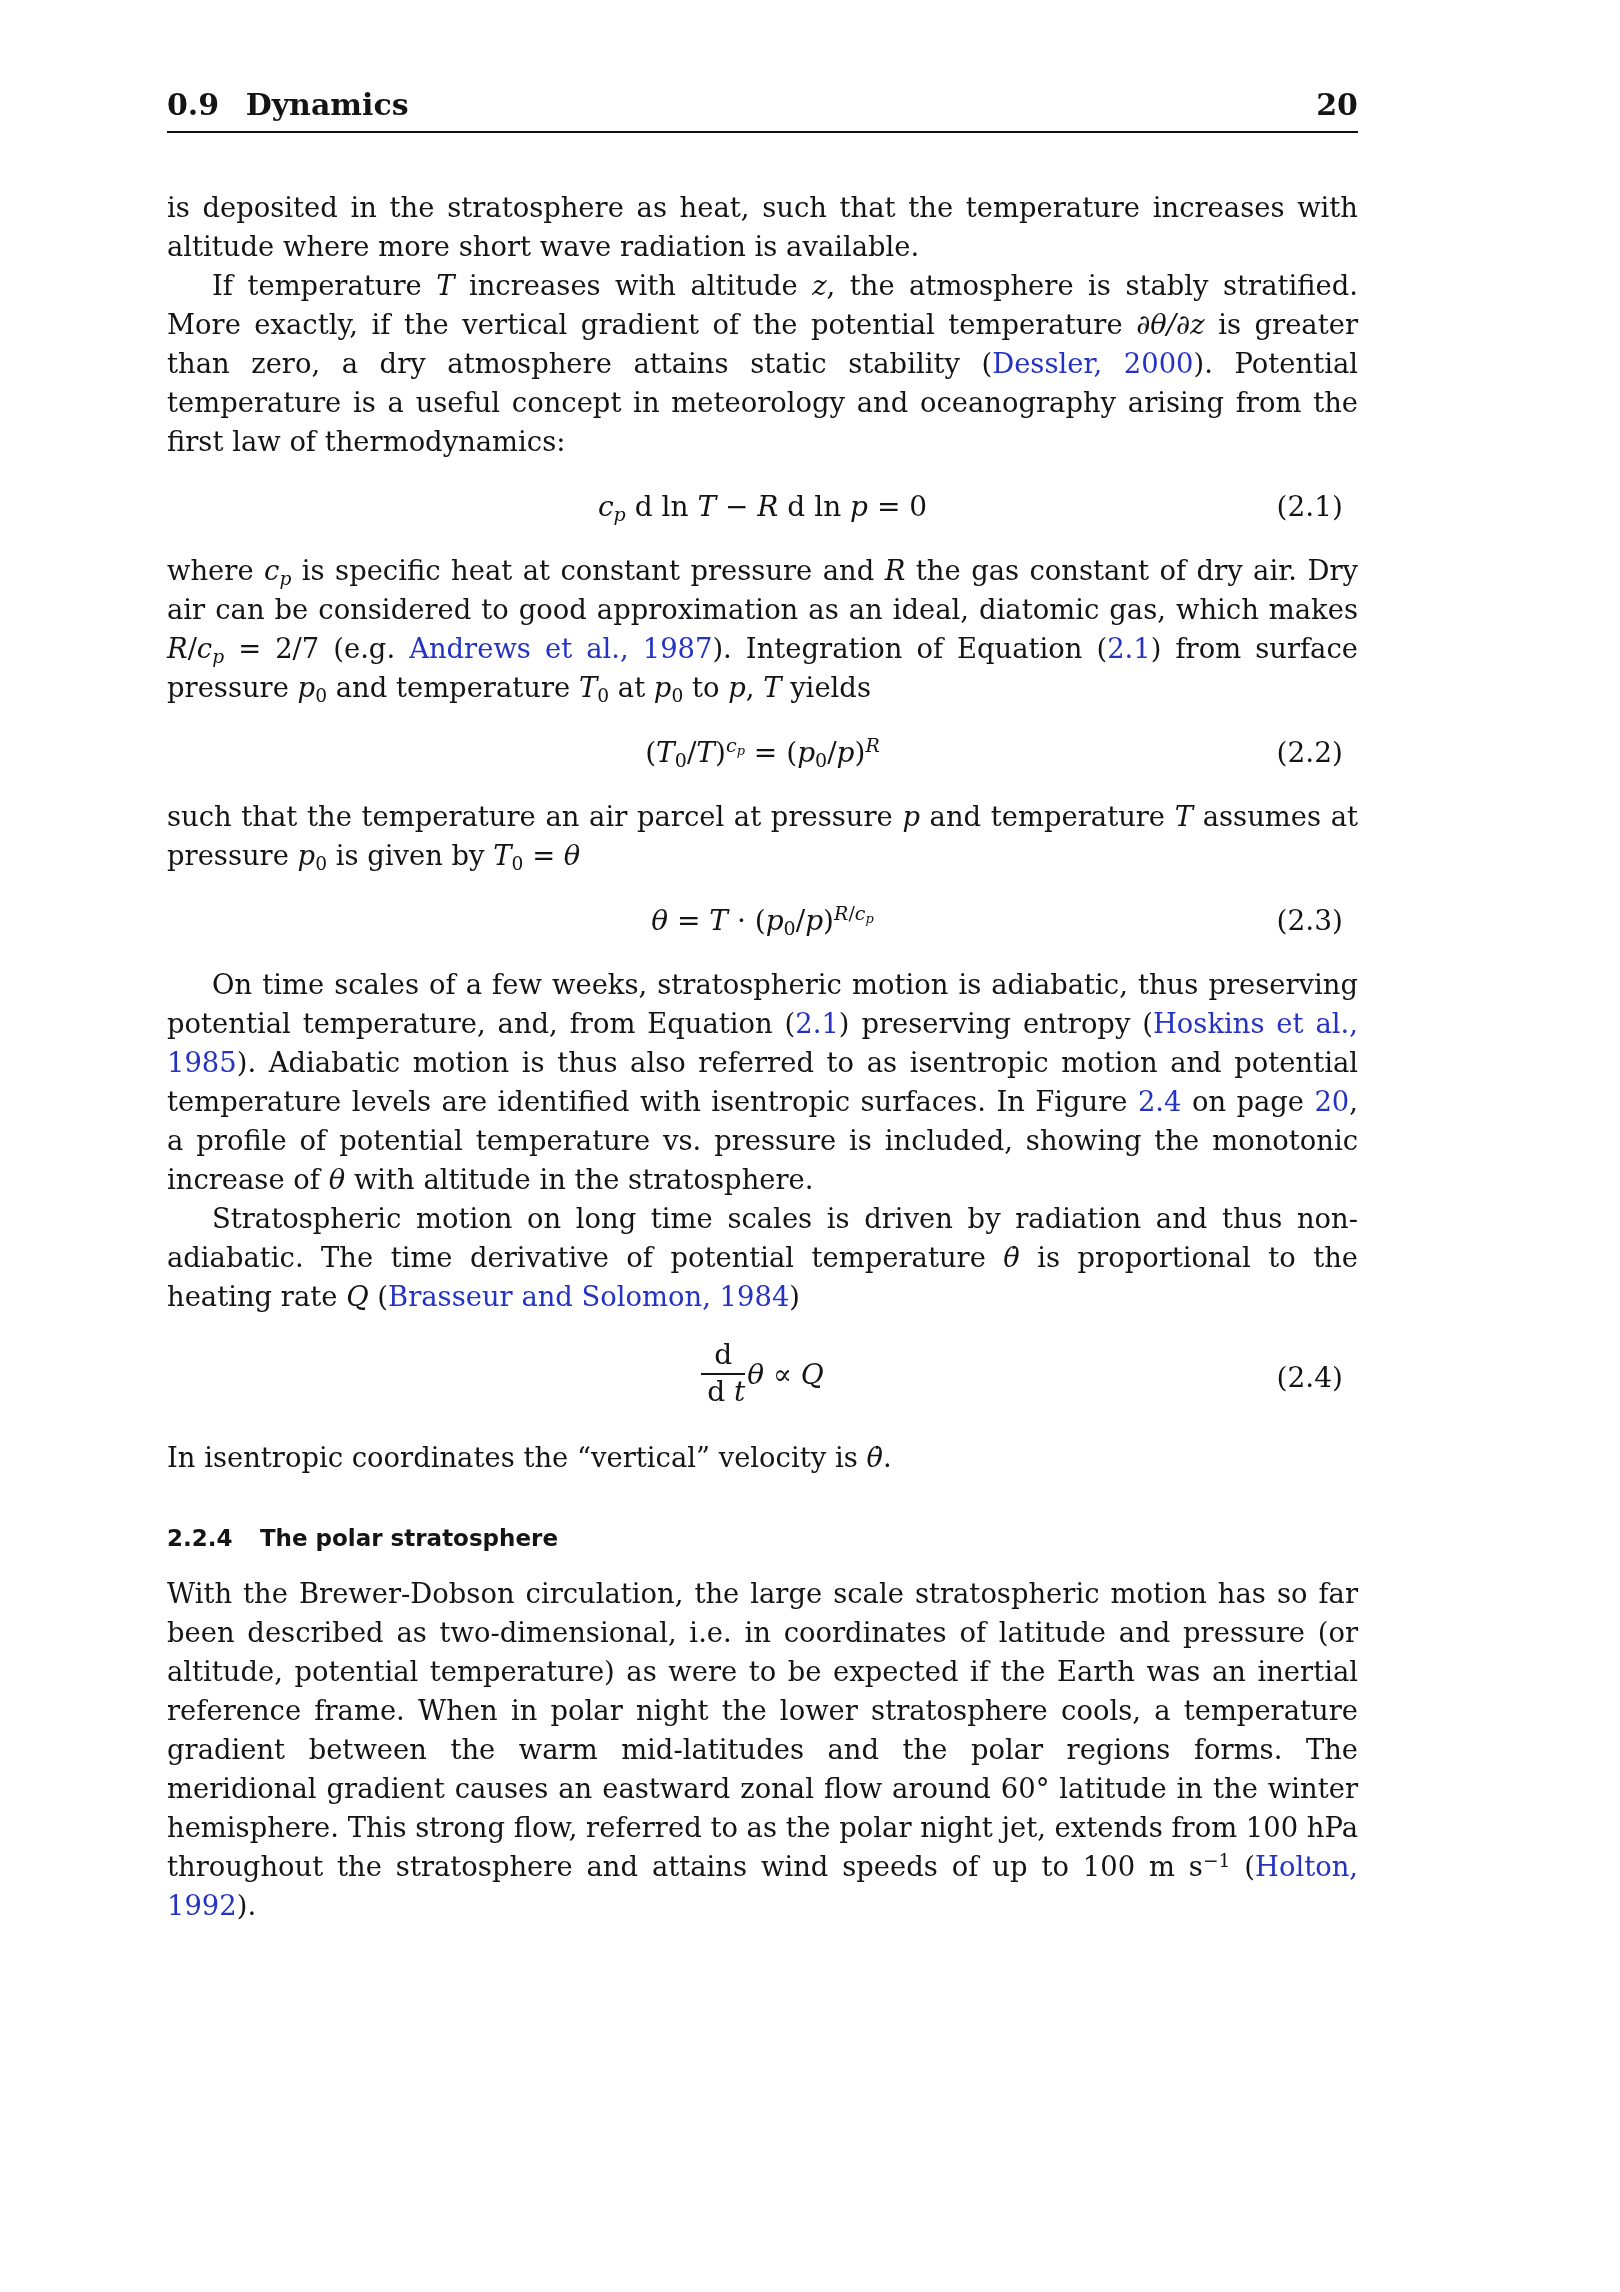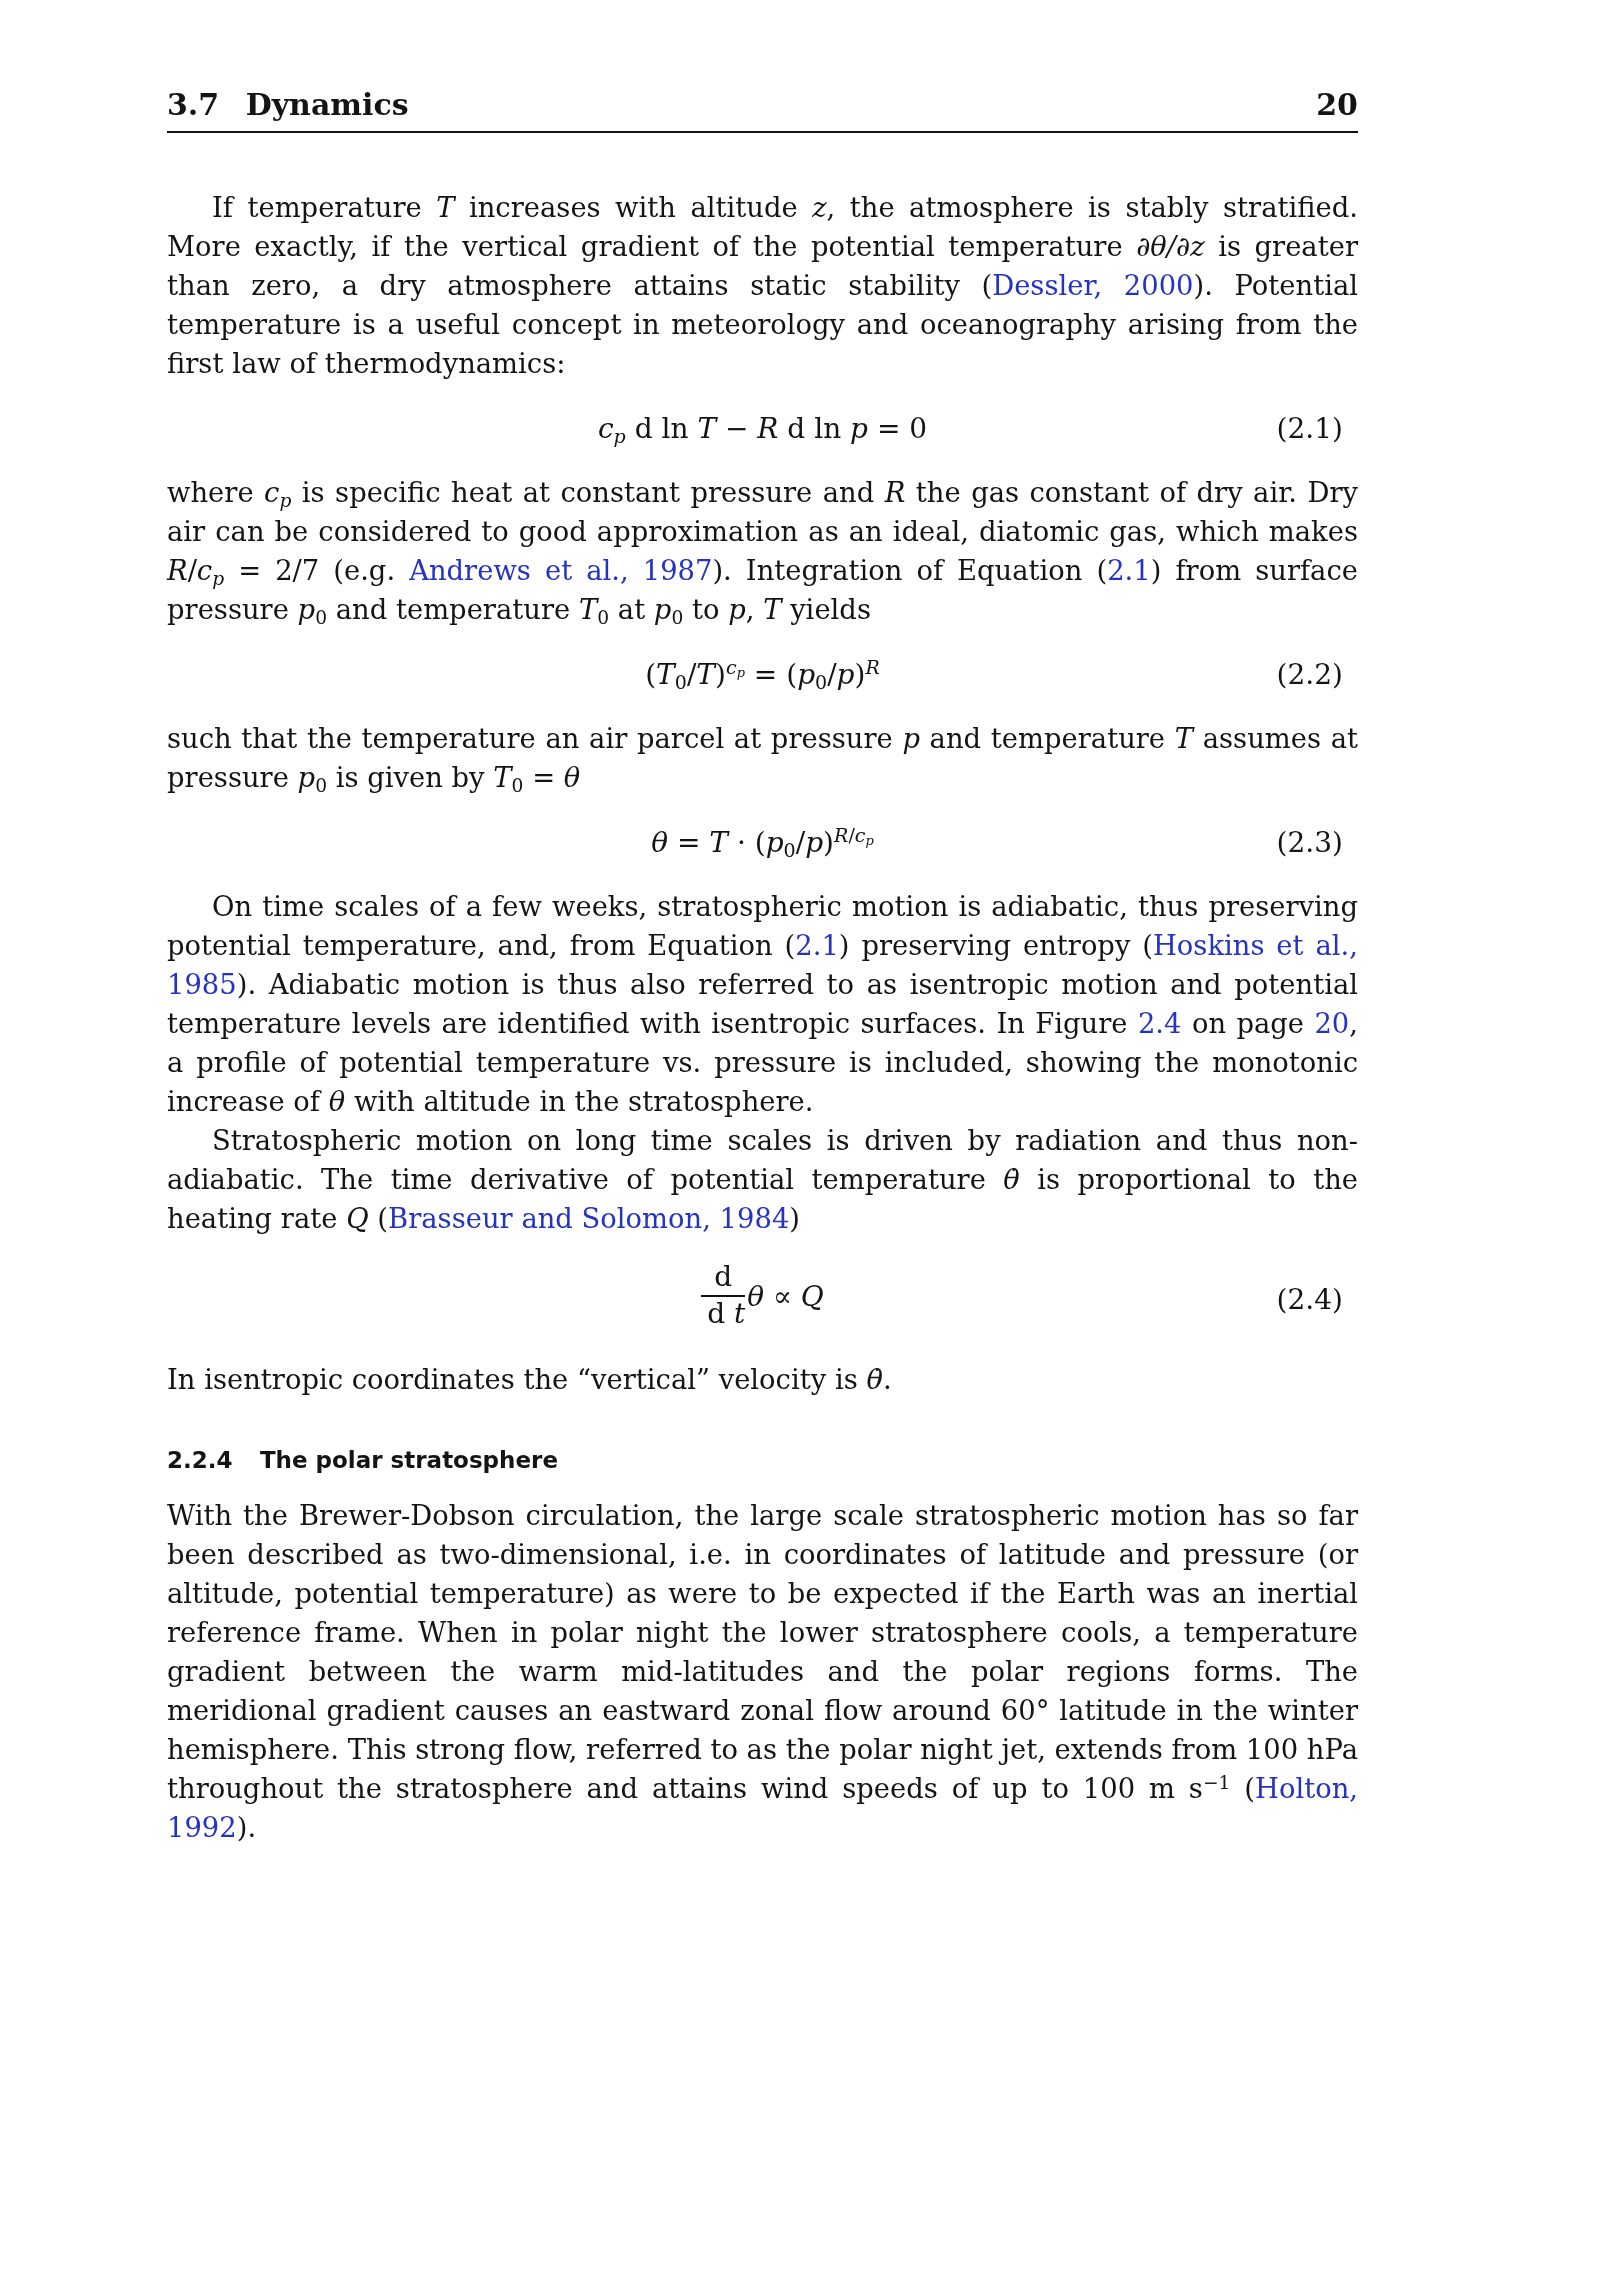--- a/index.html
+++ b/index.html
@@ -106,27 +106,28 @@
   }
   .heading-number { margin-right: 27.4px; }
 </style>
 </head>
 <body>
 
 <div class="sheet">
   <div class="column">
     <div class="running-header">
       <span>
-        <span>3.7</span>
+        <span>0.9</span>
         <span style="margin-left:16px;">Dynamics</span>
       </span>
       <span>20</span>
     </div>
     <div class="header-rule"></div>
     <div class="doc-content">
+        <p class="para"><span class="run-t">is deposited in the stratosphere as heat, such that the temperature increases with altitude where more short wave radiation is available.</span></p>
         <p class="para indent"><span class="run-t">If temperature </span><span class="run-i">T</span><span class="run-t"> increases with altitude </span><span class="run-i">z</span><span class="run-t">, the atmosphere is stably stratified. More exactly, if the vertical gradient of the potential temperature </span><span class="run-i">∂θ/∂z</span><span class="run-t"> is greater than zero, a dry atmosphere attains static stability (</span><a class="run-link">Dessler, 2000</a><span class="run-t">). Potential temperature is a useful concept in meteorology and oceanography arising from the first law of thermodynamics:</span></p>
         <div class="eq"><span class="eq-body"><span class="run-i">c</span><span class="run-isub">p</span><span class="run-t"> d ln </span><span class="run-i">T</span><span class="run-t"> − </span><span class="run-i">R</span><span class="run-t"> d ln </span><span class="run-i">p</span><span class="run-t"> = 0</span></span><span class="eq-number">(2.1)</span></div>
         <p class="para"><span class="run-t">where </span><span class="run-i">c</span><span class="run-isub">p</span><span class="run-t"> is specific heat at constant pressure and </span><span class="run-i">R</span><span class="run-t"> the gas constant of dry air. Dry air can be considered to good approximation as an ideal, diatomic gas, which makes </span><span class="run-i">R</span><span class="run-t">/</span><span class="run-i">c</span><span class="run-isub">p</span><span class="run-t"> = 2/7 (e.g. </span><a class="run-link">Andrews et al., 1987</a><span class="run-t">). Integration of Equation (</span><a class="run-link">2.1</a><span class="run-t">) from surface pressure </span><span class="run-i">p</span><span class="run-sub">0</span><span class="run-t"> and temperature </span><span class="run-i">T</span><span class="run-sub">0</span><span class="run-t"> at </span><span class="run-i">p</span><span class="run-sub">0</span><span class="run-t"> to </span><span class="run-i">p</span><span class="run-t">, </span><span class="run-i">T</span><span class="run-t"> yields</span></p>
         <div class="eq"><span class="eq-body"><span class="run-t">(</span><span class="run-i">T</span><span class="run-sub">0</span><span class="run-t">/</span><span class="run-i">T</span><span class="run-t">)</span><span class="run-sup"><span class="run-i">c</span><span class="run-isub">p</span></span><span class="run-t"> = (</span><span class="run-i">p</span><span class="run-sub">0</span><span class="run-t">/</span><span class="run-i">p</span><span class="run-t">)</span><span class="run-sup"><span class="run-i">R</span></span></span><span class="eq-number">(2.2)</span></div>
         <p class="para"><span class="run-t">such that the temperature an air parcel at pressure </span><span class="run-i">p</span><span class="run-t"> and temperature </span><span class="run-i">T</span><span class="run-t"> assumes at pressure </span><span class="run-i">p</span><span class="run-sub">0</span><span class="run-t"> is given by </span><span class="run-i">T</span><span class="run-sub">0</span><span class="run-t"> = </span><span class="run-i">θ</span></p>
         <div class="eq"><span class="eq-body"><span class="run-i">θ</span><span class="run-t"> = </span><span class="run-i">T</span><span class="run-t"> · (</span><span class="run-i">p</span><span class="run-sub">0</span><span class="run-t">/</span><span class="run-i">p</span><span class="run-t">)</span><span class="run-sup"><span class="run-i">R</span><span class="run-t">/</span><span class="run-i">c</span><span class="run-isub">p</span></span></span><span class="eq-number">(2.3)</span></div>
         <p class="para indent"><span class="run-t">On time scales of a few weeks, stratospheric motion is adiabatic, thus preserving potential temperature, and, from Equation (</span><a class="run-link">2.1</a><span class="run-t">) preserving entropy (</span><a class="run-link">Hoskins et al., 1985</a><span class="run-t">). Adiabatic motion is thus also referred to as isentropic motion and potential temperature levels are identified with isentropic surfaces. In Figure </span><a class="run-link">2.4</a><span class="run-t"> on page </span><a class="run-link">20</a><span class="run-t">, a profile of potential temperature vs. pressure is included, showing the monotonic increase of </span><span class="run-i">θ</span><span class="run-t"> with altitude in the stratosphere.</span></p>
         <p class="para indent"><span class="run-t">Stratospheric motion on long time scales is driven by radiation and thus non-adiabatic. The time derivative of potential temperature </span><span class="run-i">θ̇</span><span class="run-t"> is proportional to the heating rate </span><span class="run-i">Q</span><span class="run-t"> (</span><a class="run-link">Brasseur and Solomon, 1984</a><span class="run-t">)</span></p>
         <div class="eq"><span class="eq-body"><span class="frac"><span class="frac-num"><span class="run-t">d</span></span><span class="frac-den"><span class="run-t">d </span><span class="run-i">t</span></span></span><span class="run-i">θ</span><span class="run-t"> ∝ </span><span class="run-i">Q</span></span><span class="eq-number">(2.4)</span></div>
         <p class="para"><span class="run-t">In isentropic coordinates the “vertical” velocity is </span><span class="run-i">θ̇</span><span class="run-t">.</span></p>

